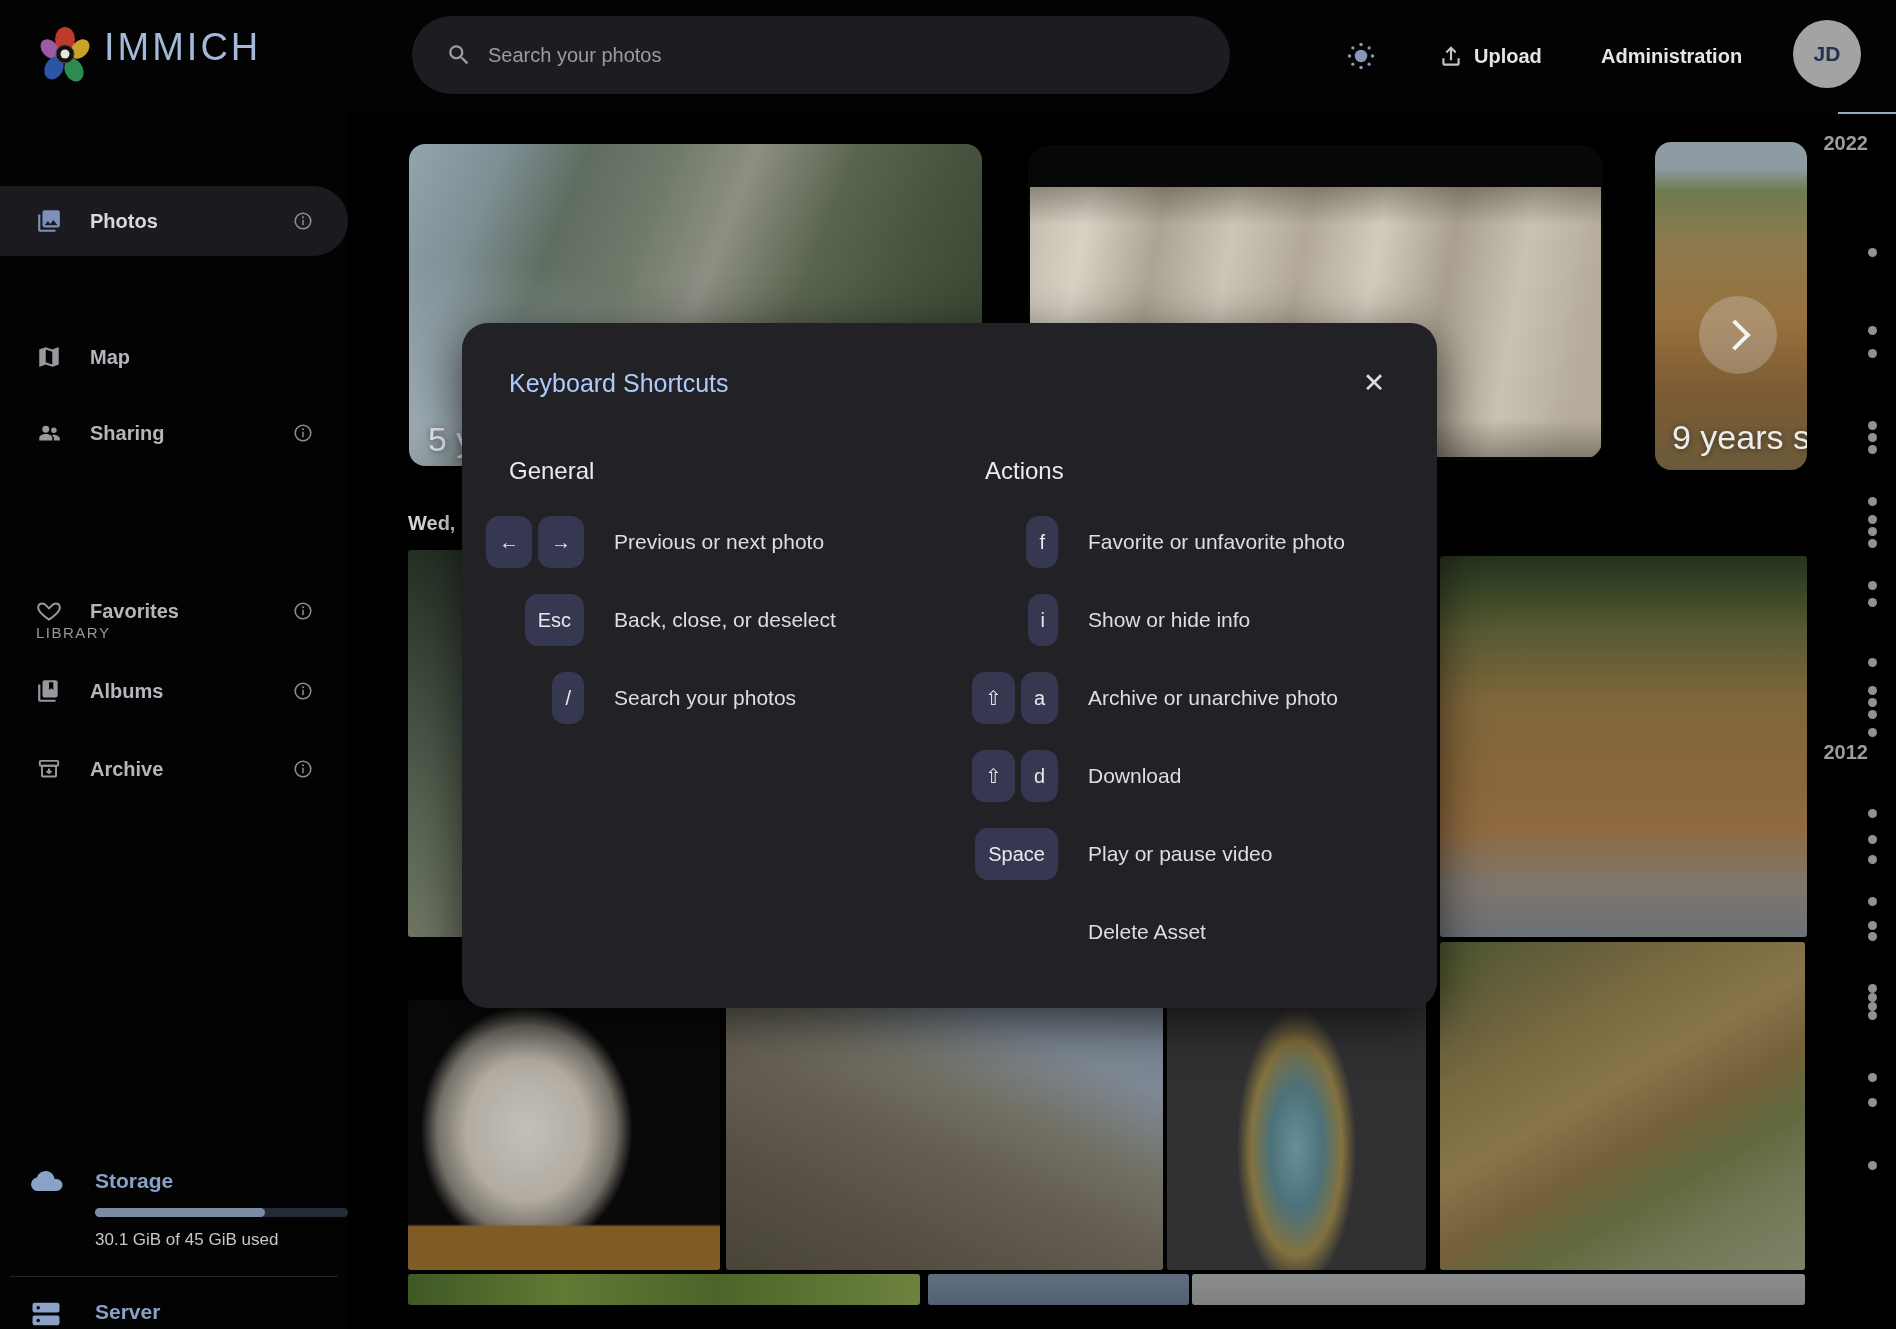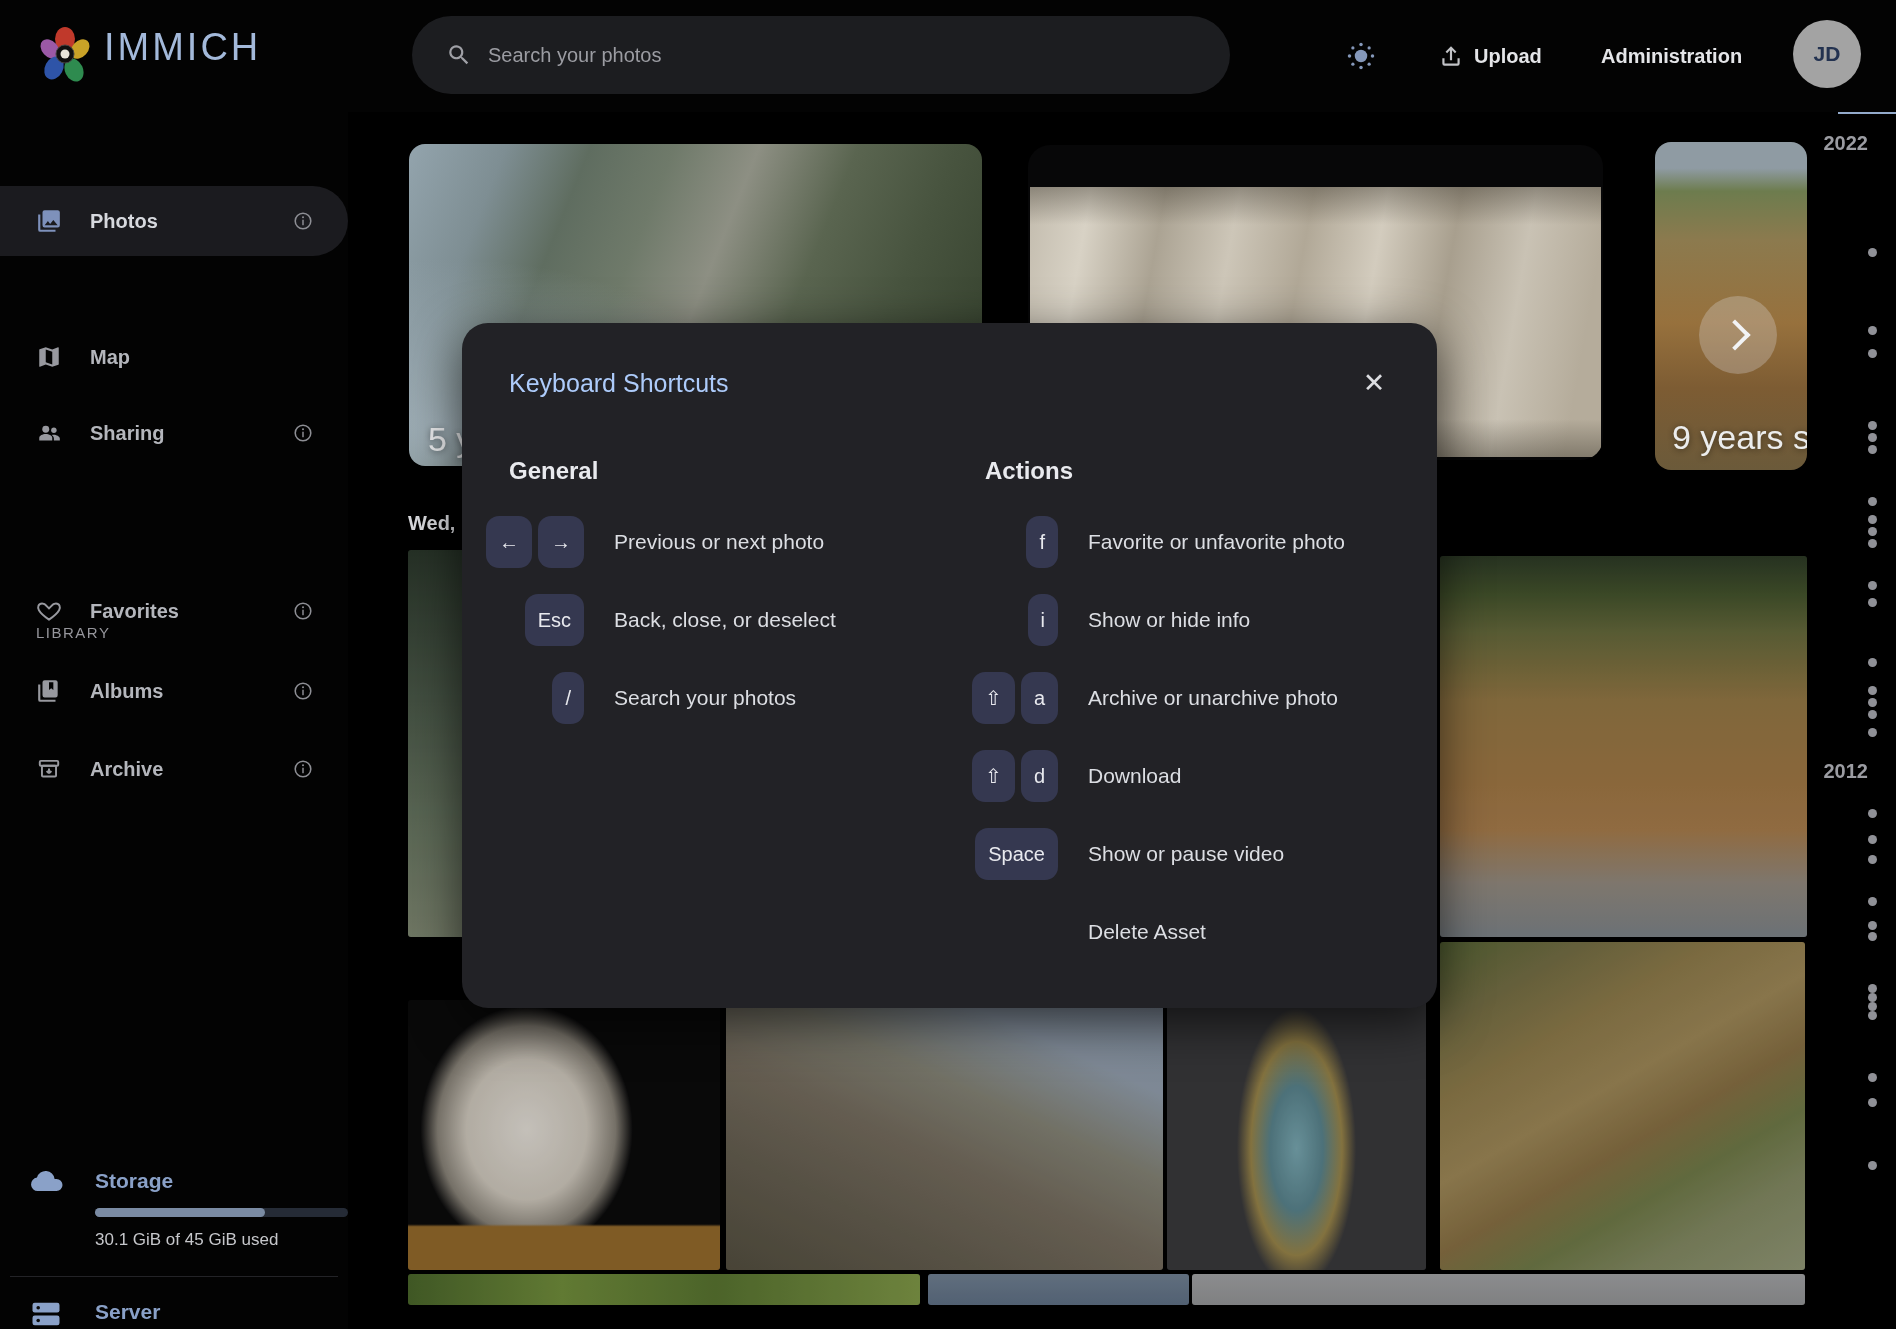--- a/index.html
+++ b/index.html
@@ -89,30 +89,30 @@
   .strip-blue{left:928px;top:1274px;width:261px;height:31px;
     background:linear-gradient(180deg,#76879a,#64768c);}
   .strip-gray{left:1192px;top:1274px;width:613px;height:31px;
     background:linear-gradient(180deg,#abacae,#9b9c9e);}
 
   
   .scrubber{position:absolute;right:0;top:100px;width:90px;height:1229px;z-index:3;cursor:pointer;}
   .scrub-line{position:absolute;left:1838px;top:111px;width:58px;height:3px;background:#93aacb;z-index:4;}
   .year-label{position:absolute;left:1818px;width:50px;text-align:right;font-size:20px;font-weight:700;color:#9b9ca2;z-index:4;margin-top:16px;}
   .year-top{top:116px;}
-  .year-mid{top:744px;}
+  .year-mid{top:725px;}
   .scrub-dot{position:absolute;left:1868px;width:9px;height:9px;border-radius:50%;background:#909197;z-index:4;}
 
   
   .modal{position:absolute;left:462px;top:323px;width:975px;height:685px;border-radius:26px;
          background:#222226;z-index:20;box-shadow:0 14px 50px rgba(0,0,0,.65);}
   .modal-title{position:absolute;left:47px;top:46px;font-size:25px;font-weight:500;color:#adcbfa;}
   .modal-close{position:absolute;left:892px;top:40px;width:40px;height:40px;display:flex;align-items:center;
                justify-content:center;font-size:27px;color:#dcdde1;cursor:pointer;border-radius:50%;}
-  .col-heading{position:absolute;top:134px;font-size:24px;font-weight:700;color:#e9eaee;}
+  .col-heading{position:absolute;top:134px;font-size:24px;font-weight:400;color:#e9eaee;}
   .gen-heading{left:47px;}
   .act-heading{left:523px;}
   .srow{position:absolute;height:52px;}
   .keys{position:absolute;top:0;height:52px;display:flex;gap:6px;justify-content:flex-end;align-items:center;}
   .g-keys{left:0;width:122px;}
   .a-keys{left:0;width:596px;}
   .key{min-width:26px;padding:0 13px;height:52px;border-radius:13px;background:#353850;
        display:flex;align-items:center;justify-content:center;font-size:20px;color:#e8e9ee;box-sizing:border-box;}
   .slabel{position:absolute;top:0;line-height:52px;font-size:21px;color:#dcdee3;white-space:nowrap;}
   .g-label{left:152px;}
@@ -391,20 +391,20 @@
       <div class="keys a-keys">
         <span class="key">⇧</span>
         <span class="key">d</span>
       </div>
       <div class="slabel a-label">Download</div>
     </div>
     <div class="srow" style="top:505px;left:0;width:975px">
       <div class="keys a-keys">
         <span class="key">Space</span>
       </div>
-      <div class="slabel a-label">Show or pause video</div>
+      <div class="slabel a-label">Play or pause video</div>
     </div>
     <div class="srow" style="top:583px;left:0;width:975px">
       <div class="slabel a-label">Delete Asset</div>
     </div>
   </div>
 
 </div>
 
 </body></html>

